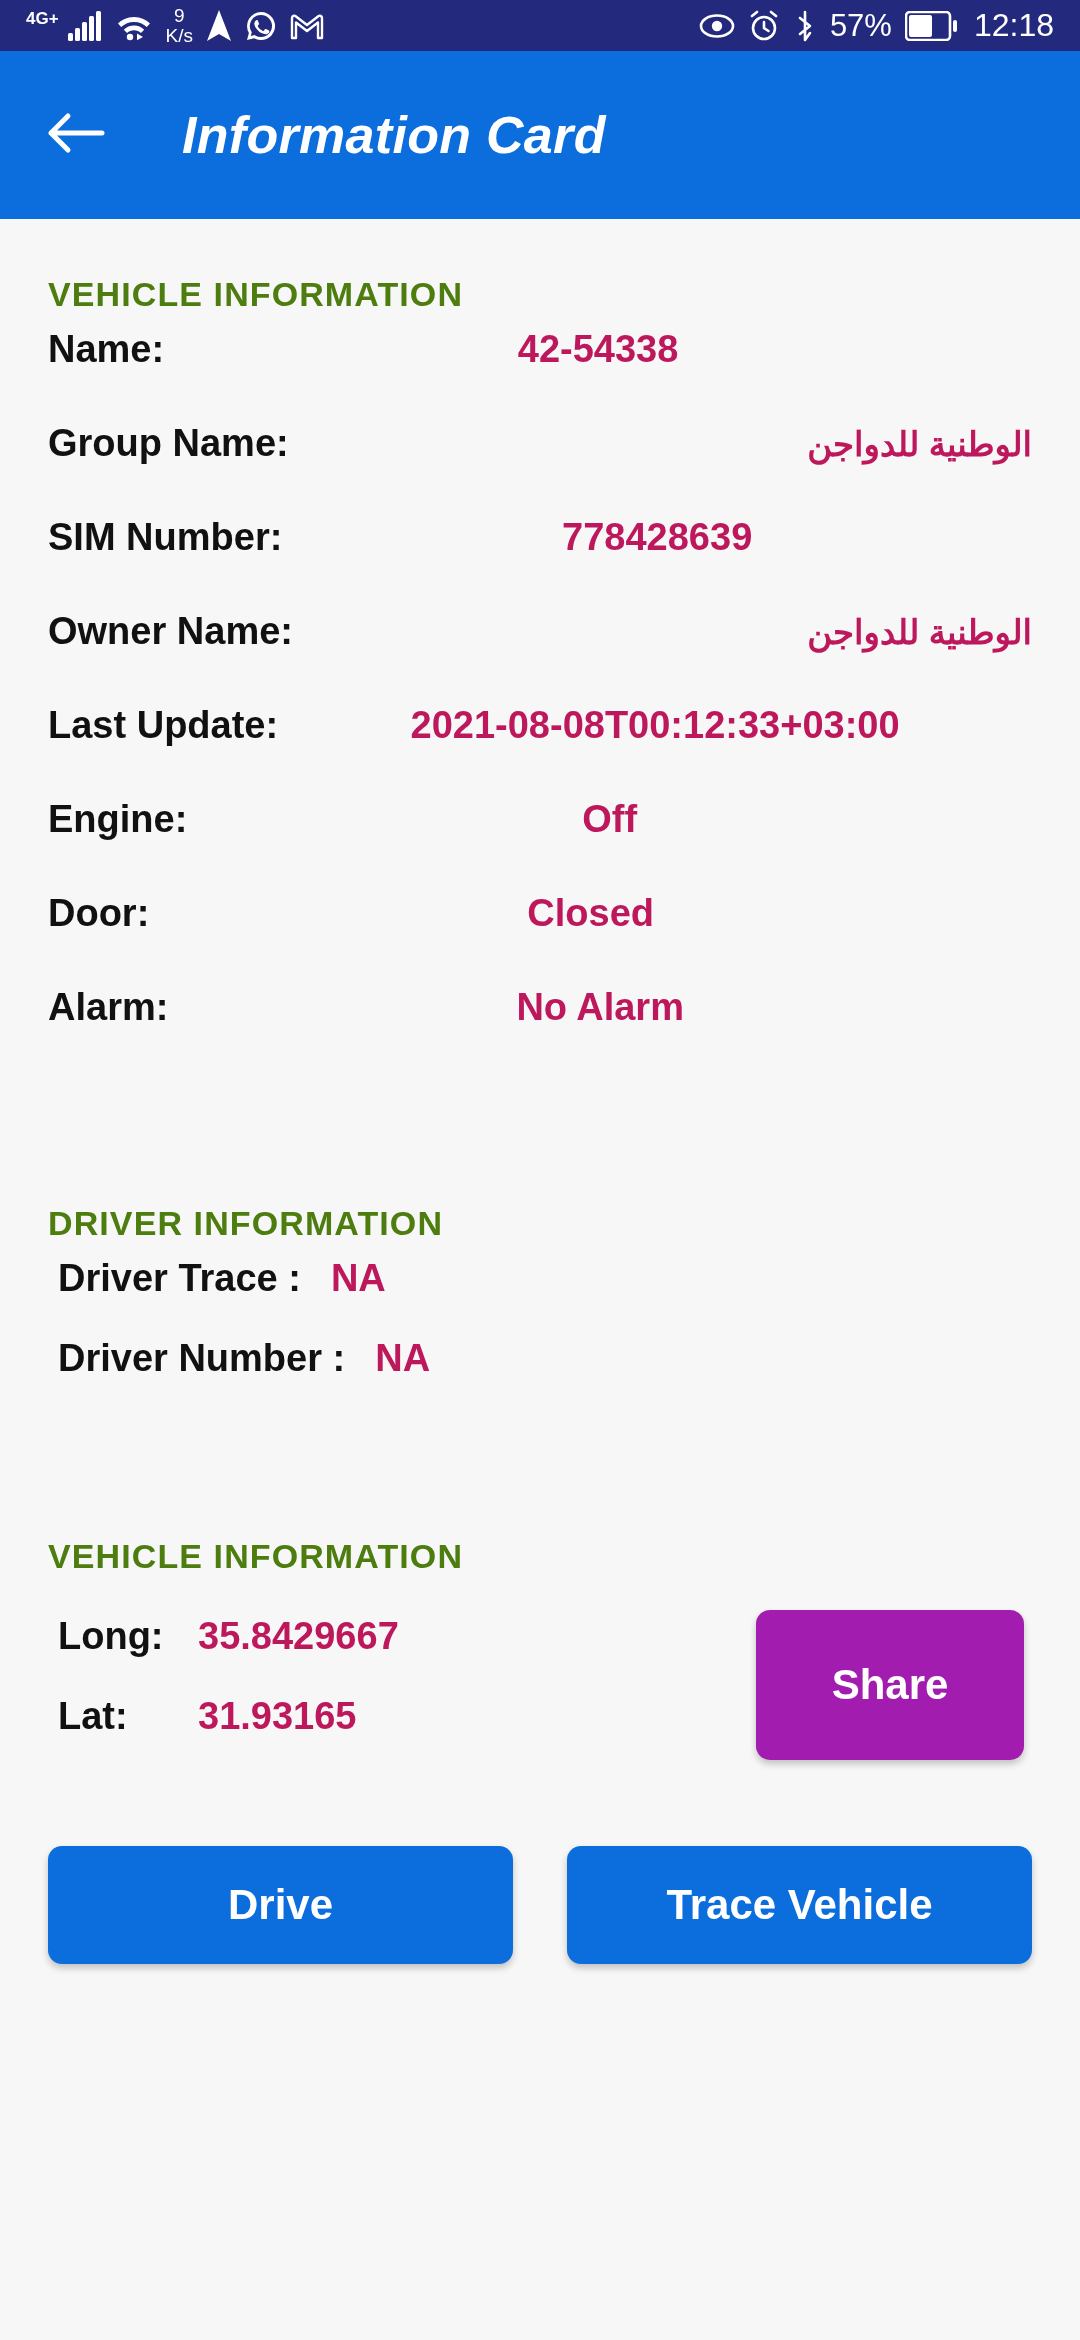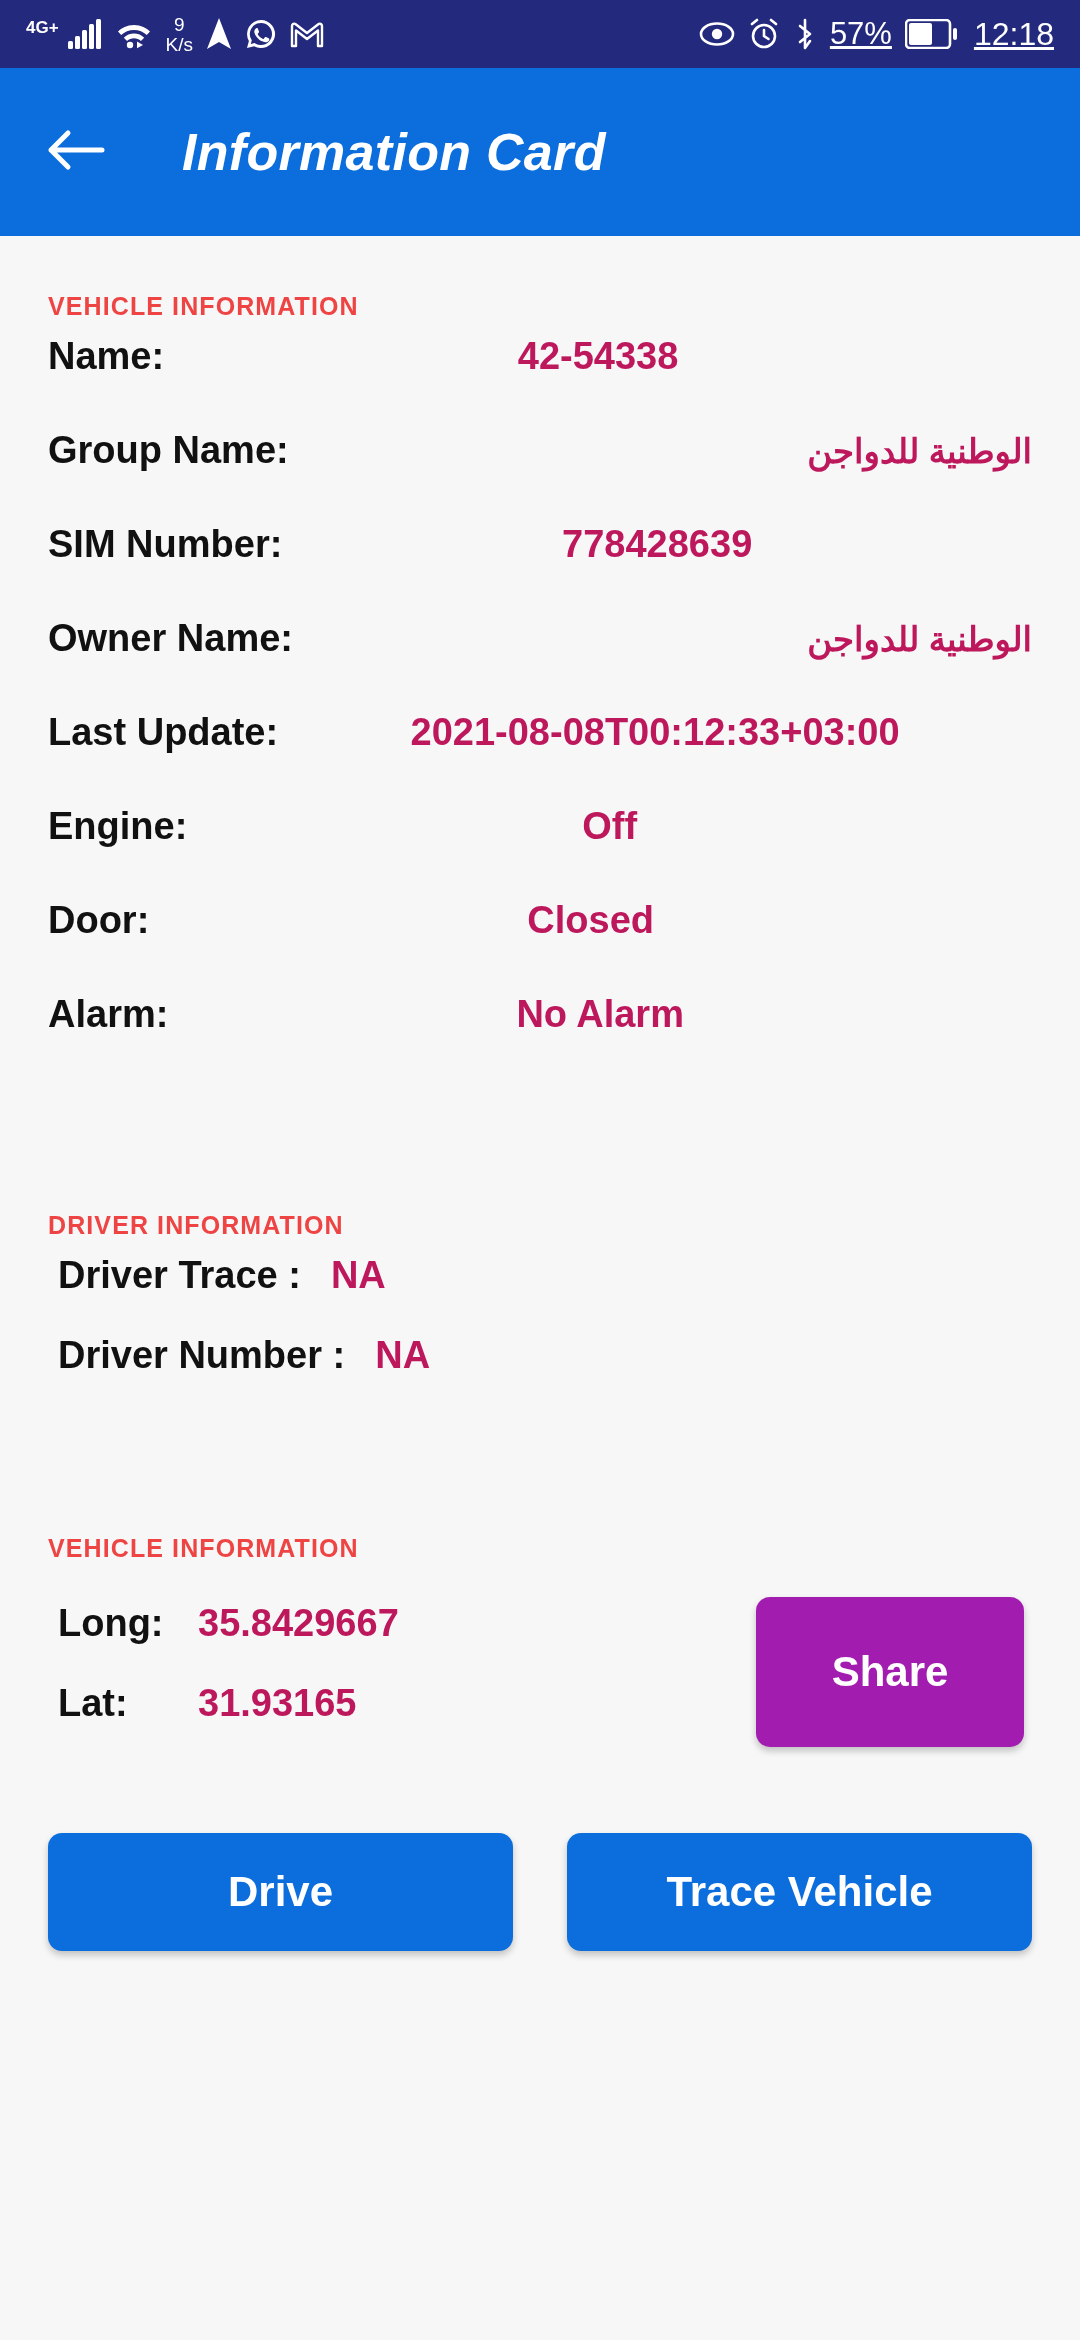--- a/index.html
+++ b/index.html
@@ -5,28 +5,28 @@
   * { margin:0; padding:0; box-sizing:border-box; }
   html, body {
     width:1080px; height:2340px;
     background:#f7f7f7;
     font-family:"Liberation Sans", sans-serif;
     overflow:hidden;
   }
 
   
   .statusbar{
-    height:68px; width:100%;
+    height:51px; width:100%;
     background:#23297c;
     display:flex; align-items:center;
     padding:0 26px;
     color:#ffffff;
   }
   .sb-left{ display:flex; align-items:center; gap:13px; }
-  .sb-right{ margin-left:auto; display:flex; align-items:center; gap:13px;text-decoration:underline; }
+  .sb-right{ margin-left:auto; display:flex; align-items:center; gap:13px; }
   .sb-ico{ display:inline-flex; align-items:flex-end; }
   .sb-ico svg{ display:block; }
   .net-label{ font-size:17px; font-weight:bold; line-height:1; margin-right:-4px; align-self:flex-start; margin-top:4px;}
   .kbs{ display:flex; flex-direction:column; align-items:center; line-height:1; font-size:18px; }
   .kbs .num{ font-size:19px; }
   .kbs .unit{ font-size:19px; margin-top:1px; }
   .sb-pct{ font-size:31px; font-weight:400; letter-spacing:0px; }
   .sb-time{ font-size:32px; font-weight:400; margin-left:4px; }
 
   
@@ -47,22 +47,22 @@
     font-size:52px;
     font-weight:bold;
     margin-left:70px;
     letter-spacing:0.3px;
   }
 
   
   .content{ padding:0 48px; }
 
   .section-title{
-    color:#ef4444;
-    font-size:25px;
+    color:#4d7c0f;
+    font-size:34px;
     font-weight:bold;
     letter-spacing:1.1px;
     margin-top:56px;
     margin-bottom:14px;
   }
   .section-title.driver{ margin-top:124px; }
   .section-title.location{ margin-top:120px; }
 
   .row{
     display:flex;

